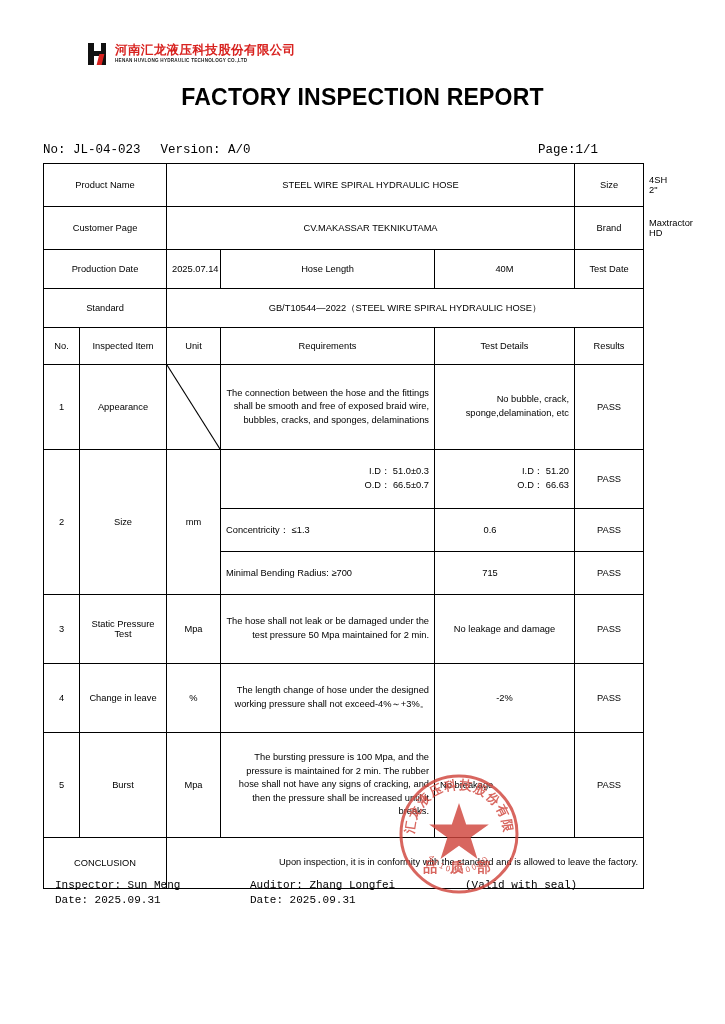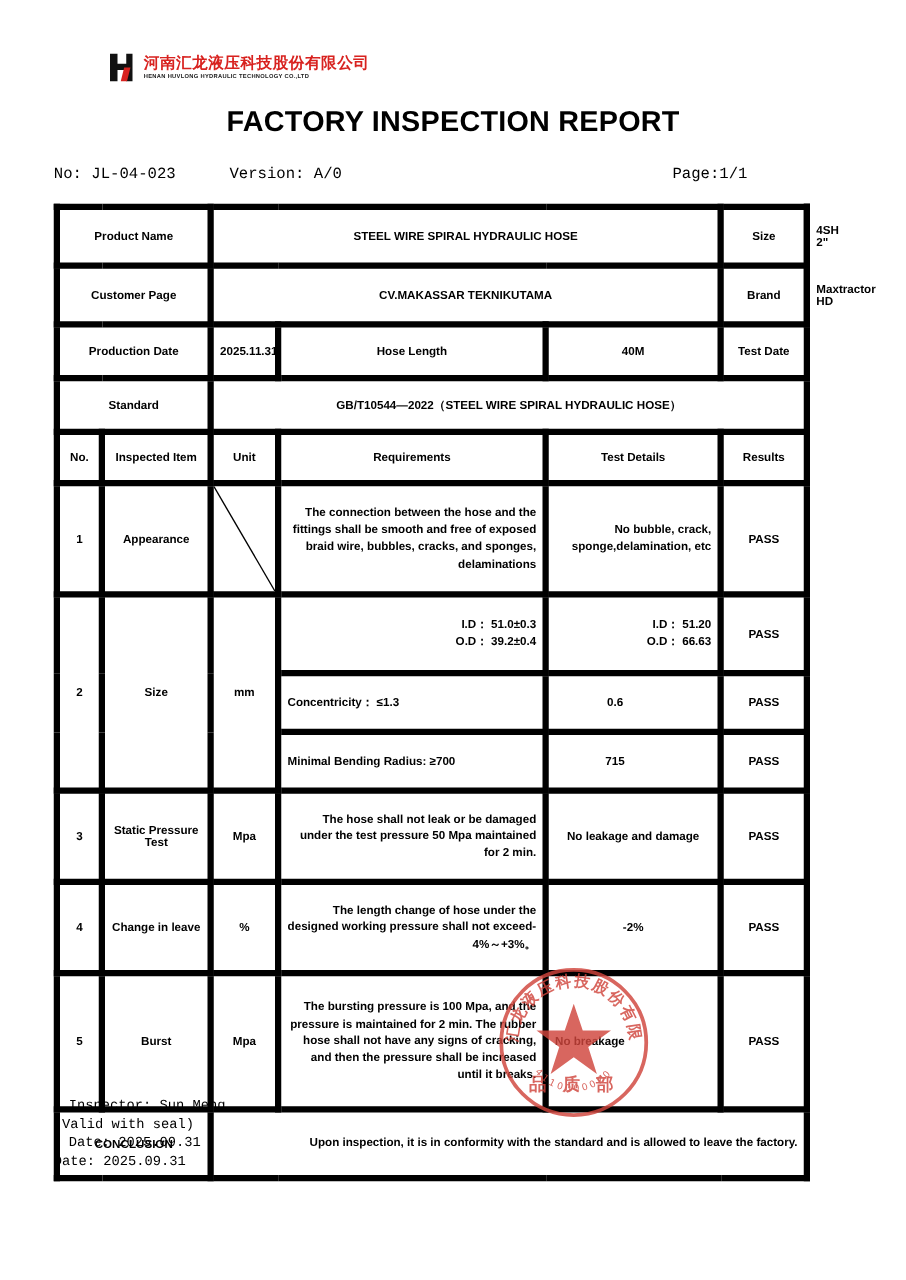--- a/index.html
+++ b/index.html
@@ -87,45 +87,44 @@
     text-align: center;
     font-size: 23px;
     font-weight: bold;
     letter-spacing: 0.2px;
   }
 
   
   .meta-line {
     position: absolute;
     left: 43px;
-    top: 132px;
+    top: 143px;
     width: 600px;
     font-family: "Liberation Mono", monospace;
     font-size: 12.5px;
     display: flex;
     align-items: flex-start;
-    gap: 23px;
   }
   .meta-no { white-space: pre; }
   .meta-ver { white-space: pre; margin-left: 20px; }
   .meta-page { white-space: pre; margin-left: auto; padding-right: 45px; }
 
   
   table.report {
     position: absolute;
     left: 43px;
     top: 163px;
     width: 600px;
     border-collapse: collapse;
     table-layout: fixed;
   }
   table.report td {
-    border: 5px solid #000000;
+    border: 1px solid #000000;
     font-size: 9.3px;
-    font-weight: bold;
+    font-weight: normal;
     padding: 3px 5px;
     vertical-align: middle;
   }
   .c-center { text-align: center; }
   .c-left   { text-align: left; }
   .c-right  { text-align: center; }
   .small    { font-size: 7.6px; }
   .req-text { line-height: 13.6px; text-align: right; }
   .pad-left { padding-left: 7px; }
 
@@ -145,21 +144,21 @@
   
   .footer {
     position: absolute;
     left: 43px;
     top: 878px;
     width: 620px;
     font-family: "Liberation Mono", monospace;
     font-size: 11px;
     line-height: 15px;
   }
-  .footer-row { display: flex; flex-direction: column; }
+  .footer-row { display: flex; }
   .footer-col-1 { width: 195px; padding-left: 12px; white-space: pre; }
   .footer-col-2 { width: 215px; white-space: pre; }
   .footer-col-3 { white-space: pre; }
 
   
   .seal {
     position: absolute;
     left: 398px;
     top: 773px;
     width: 122px;
@@ -212,21 +211,21 @@
 
   <tr>
     <td colspan="2" class="c-center" style="height:36px">Customer Page</td>
     <td colspan="3" class="c-center">CV.MAKASSAR TEKNIKUTAMA</td>
     <td class="c-center">Brand</td>
     <td class="c-center">Maxtractor HD</td>
   </tr>
 
   <tr>
     <td colspan="2" class="c-center" style="height:32px">Production Date</td>
-    <td class="c-center small">2025.11.31</td>
+    <td class="c-center small">2025.07.14</td>
     <td class="c-center">Hose Length</td>
     <td class="c-center" style="width:46px">40M</td>
     <td class="c-center">Test Date</td>
   </tr>
 
   <tr>
     <td colspan="2" class="c-center" style="height:32px">Standard</td>
     <td colspan="4" class="c-center">GB/T10544—2022（STEEL WIRE  SPIRAL HYDRAULIC HOSE）</td>
   </tr>
 
@@ -251,21 +250,21 @@
     <td class="c-left req-text">No bubble, crack, sponge,delamination, etc</td>
     <td class="c-center">PASS</td>
   </tr>
 
   <tr>
     <td rowspan="3" class="c-center">2</td>
     <td rowspan="3" class="c-center">Size</td>
     <td rowspan="3" class="c-center">mm</td>
     <td class="c-left req-text pad-left" style="height:52px">
       <div>I.D：  51.0±0.3</div>
-      <div>O.D：  39.2±0.4</div>
+      <div>O.D：  66.5±0.7</div>
     </td>
     <td class="c-left req-text pad-left">
       <div>I.D：  51.20</div>
       <div>O.D：  66.63</div>
     </td>
     <td class="c-center">PASS</td>
   </tr>
 
   <tr>
     <td class="c-left pad-left" style="height:36px">Concentricity：  ≤1.3</td>
@@ -310,20 +309,21 @@
     <td colspan="2" class="c-center" style="height:44px">CONCLUSION</td>
     <td colspan="4" class="c-center req-text">Upon inspection, it is in conformity with the standard and is allowed to leave the factory.</td>
   </tr>
 
   </tbody>
 </table>
 
 <div class="footer">
   <div class="footer-row">
     <span class="footer-col-1">Inspector: Sun Meng</span>
+    <span class="footer-col-2">Auditor: Zhang Longfei</span>
     <span class="footer-col-3">(Valid with seal)</span>
   </div>
   <div class="footer-row">
     <span class="footer-col-1">Date: 2025.09.31</span>
     <span class="footer-col-2">Date: 2025.09.31</span>
   </div>
 </div>
 
 <svg class="seal" viewBox="0 0 122 122">
   <defs>

